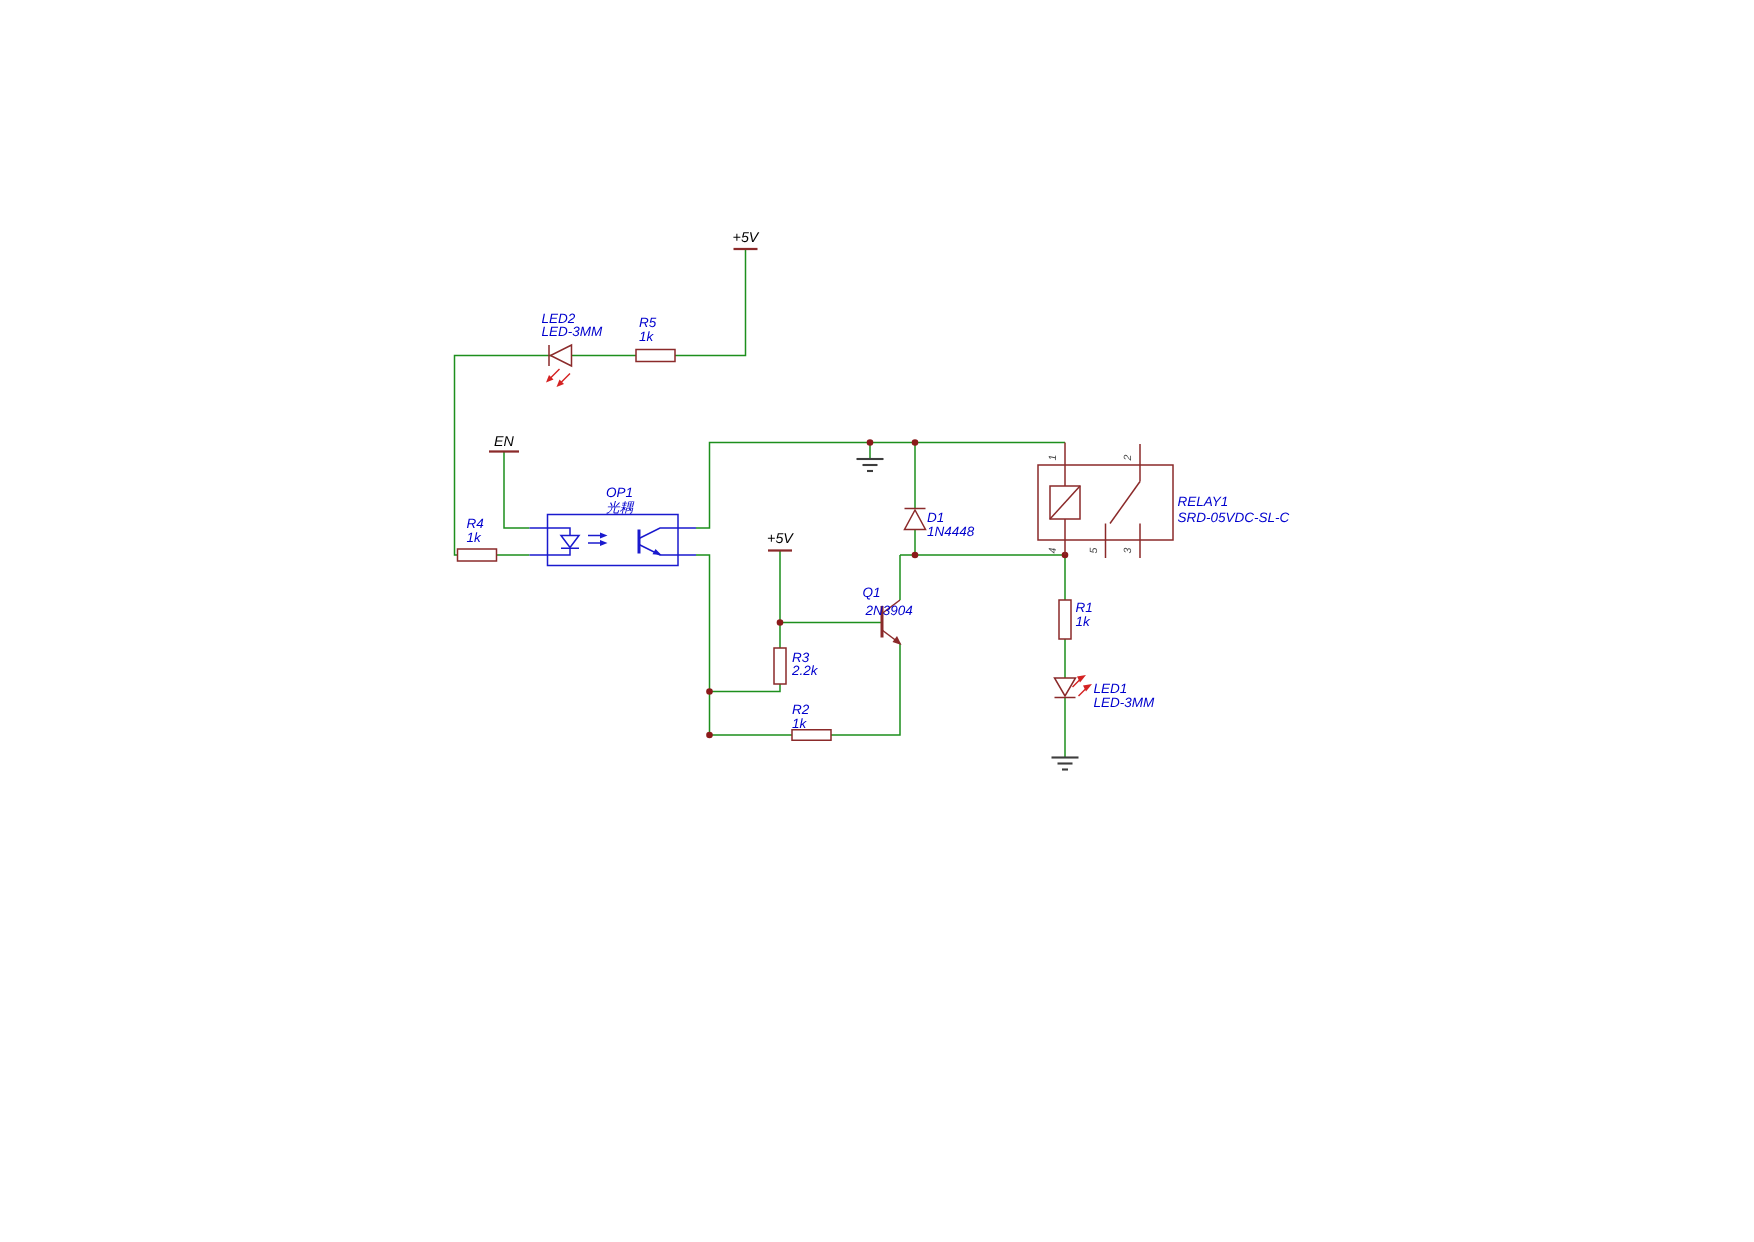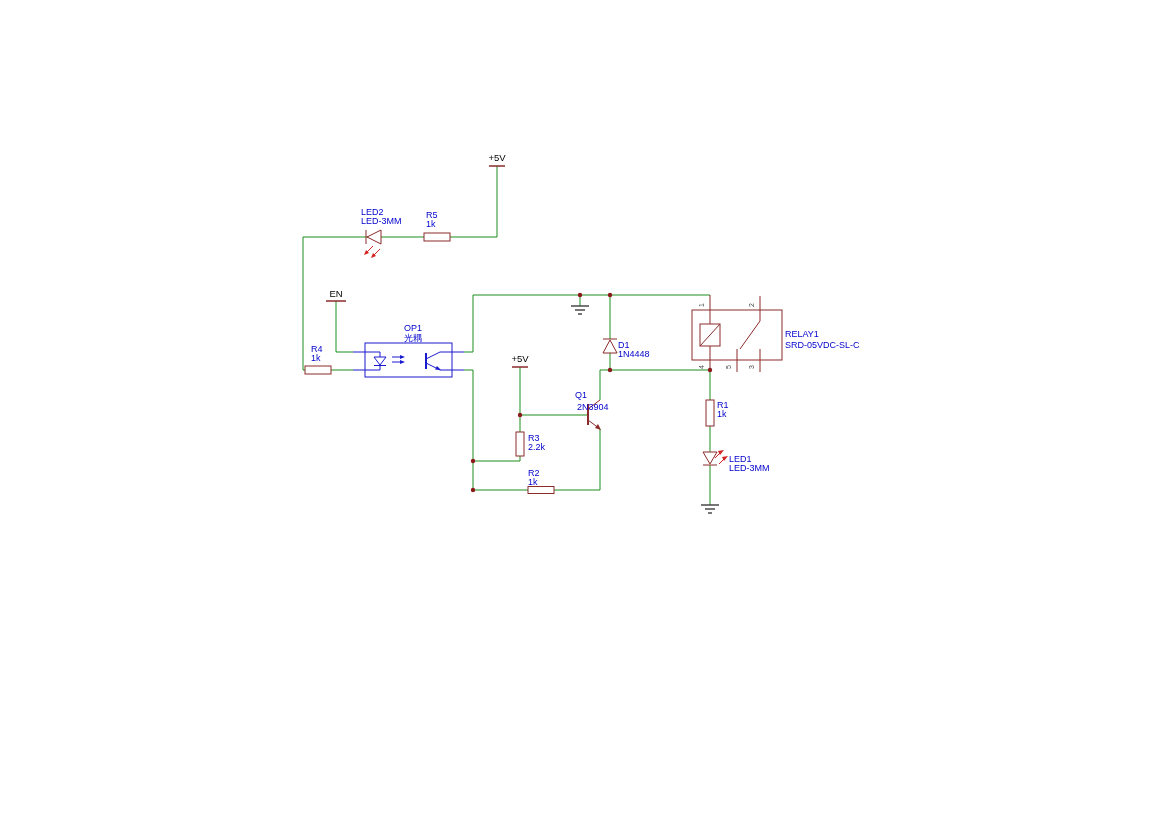--- a/index.html
+++ b/index.html
@@ -1,21 +1,21 @@
 <!DOCTYPE html>
 <html style="--wire: #1d8f1d; --component: #8b2a2a; --label: #0000cd; --junction: #8b1a1a; --net_text: #000000; --arrow: #d42222; --optocoupler: #1a1ace; --pin_number: #4a4a4a; --ground: #3d3d3d; --canvas: #ffffff;"><head>
 <meta charset="utf-8">
 <style>
   :root{
     --wire:#1d8f1d; --component:#8b2a2a; --label:#0000cd; --junction:#8b1a1a;
     --net_text:#000000; --arrow:#d42222; --optocoupler:#1a1ace;
     --pin_number:#4a4a4a; --ground:#3d3d3d; --canvas:#ffffff;
   }
   html,body{margin:0;padding:0;background:var(--canvas);}
-  .page{width:1169px;height:734px;position:relative;background:var(--canvas);}
+  .page{width:1169px;height:734px;position:relative;background:var(--canvas);font-style:italic;}
   .wire{stroke:var(--wire);fill:none;stroke-width:1;}
   .junction{fill:var(--junction);stroke:none;}
   .comp-o{stroke:var(--component);fill:#fff;stroke-width:1;}
   .comp-l{stroke:var(--component);fill:none;stroke-width:1;}
   .comp-b{stroke:var(--component);fill:none;stroke-width:2;}
   .comp-f{fill:var(--component);stroke:none;}
   .term-l{stroke:var(--component);fill:none;stroke-width:1.5;}
   .arrow-l{stroke:var(--arrow);fill:none;stroke-width:1;}
   .arrow-f{fill:var(--arrow);stroke:none;}
   .opto-l{stroke:var(--optocoupler);fill:none;stroke-width:1;}

